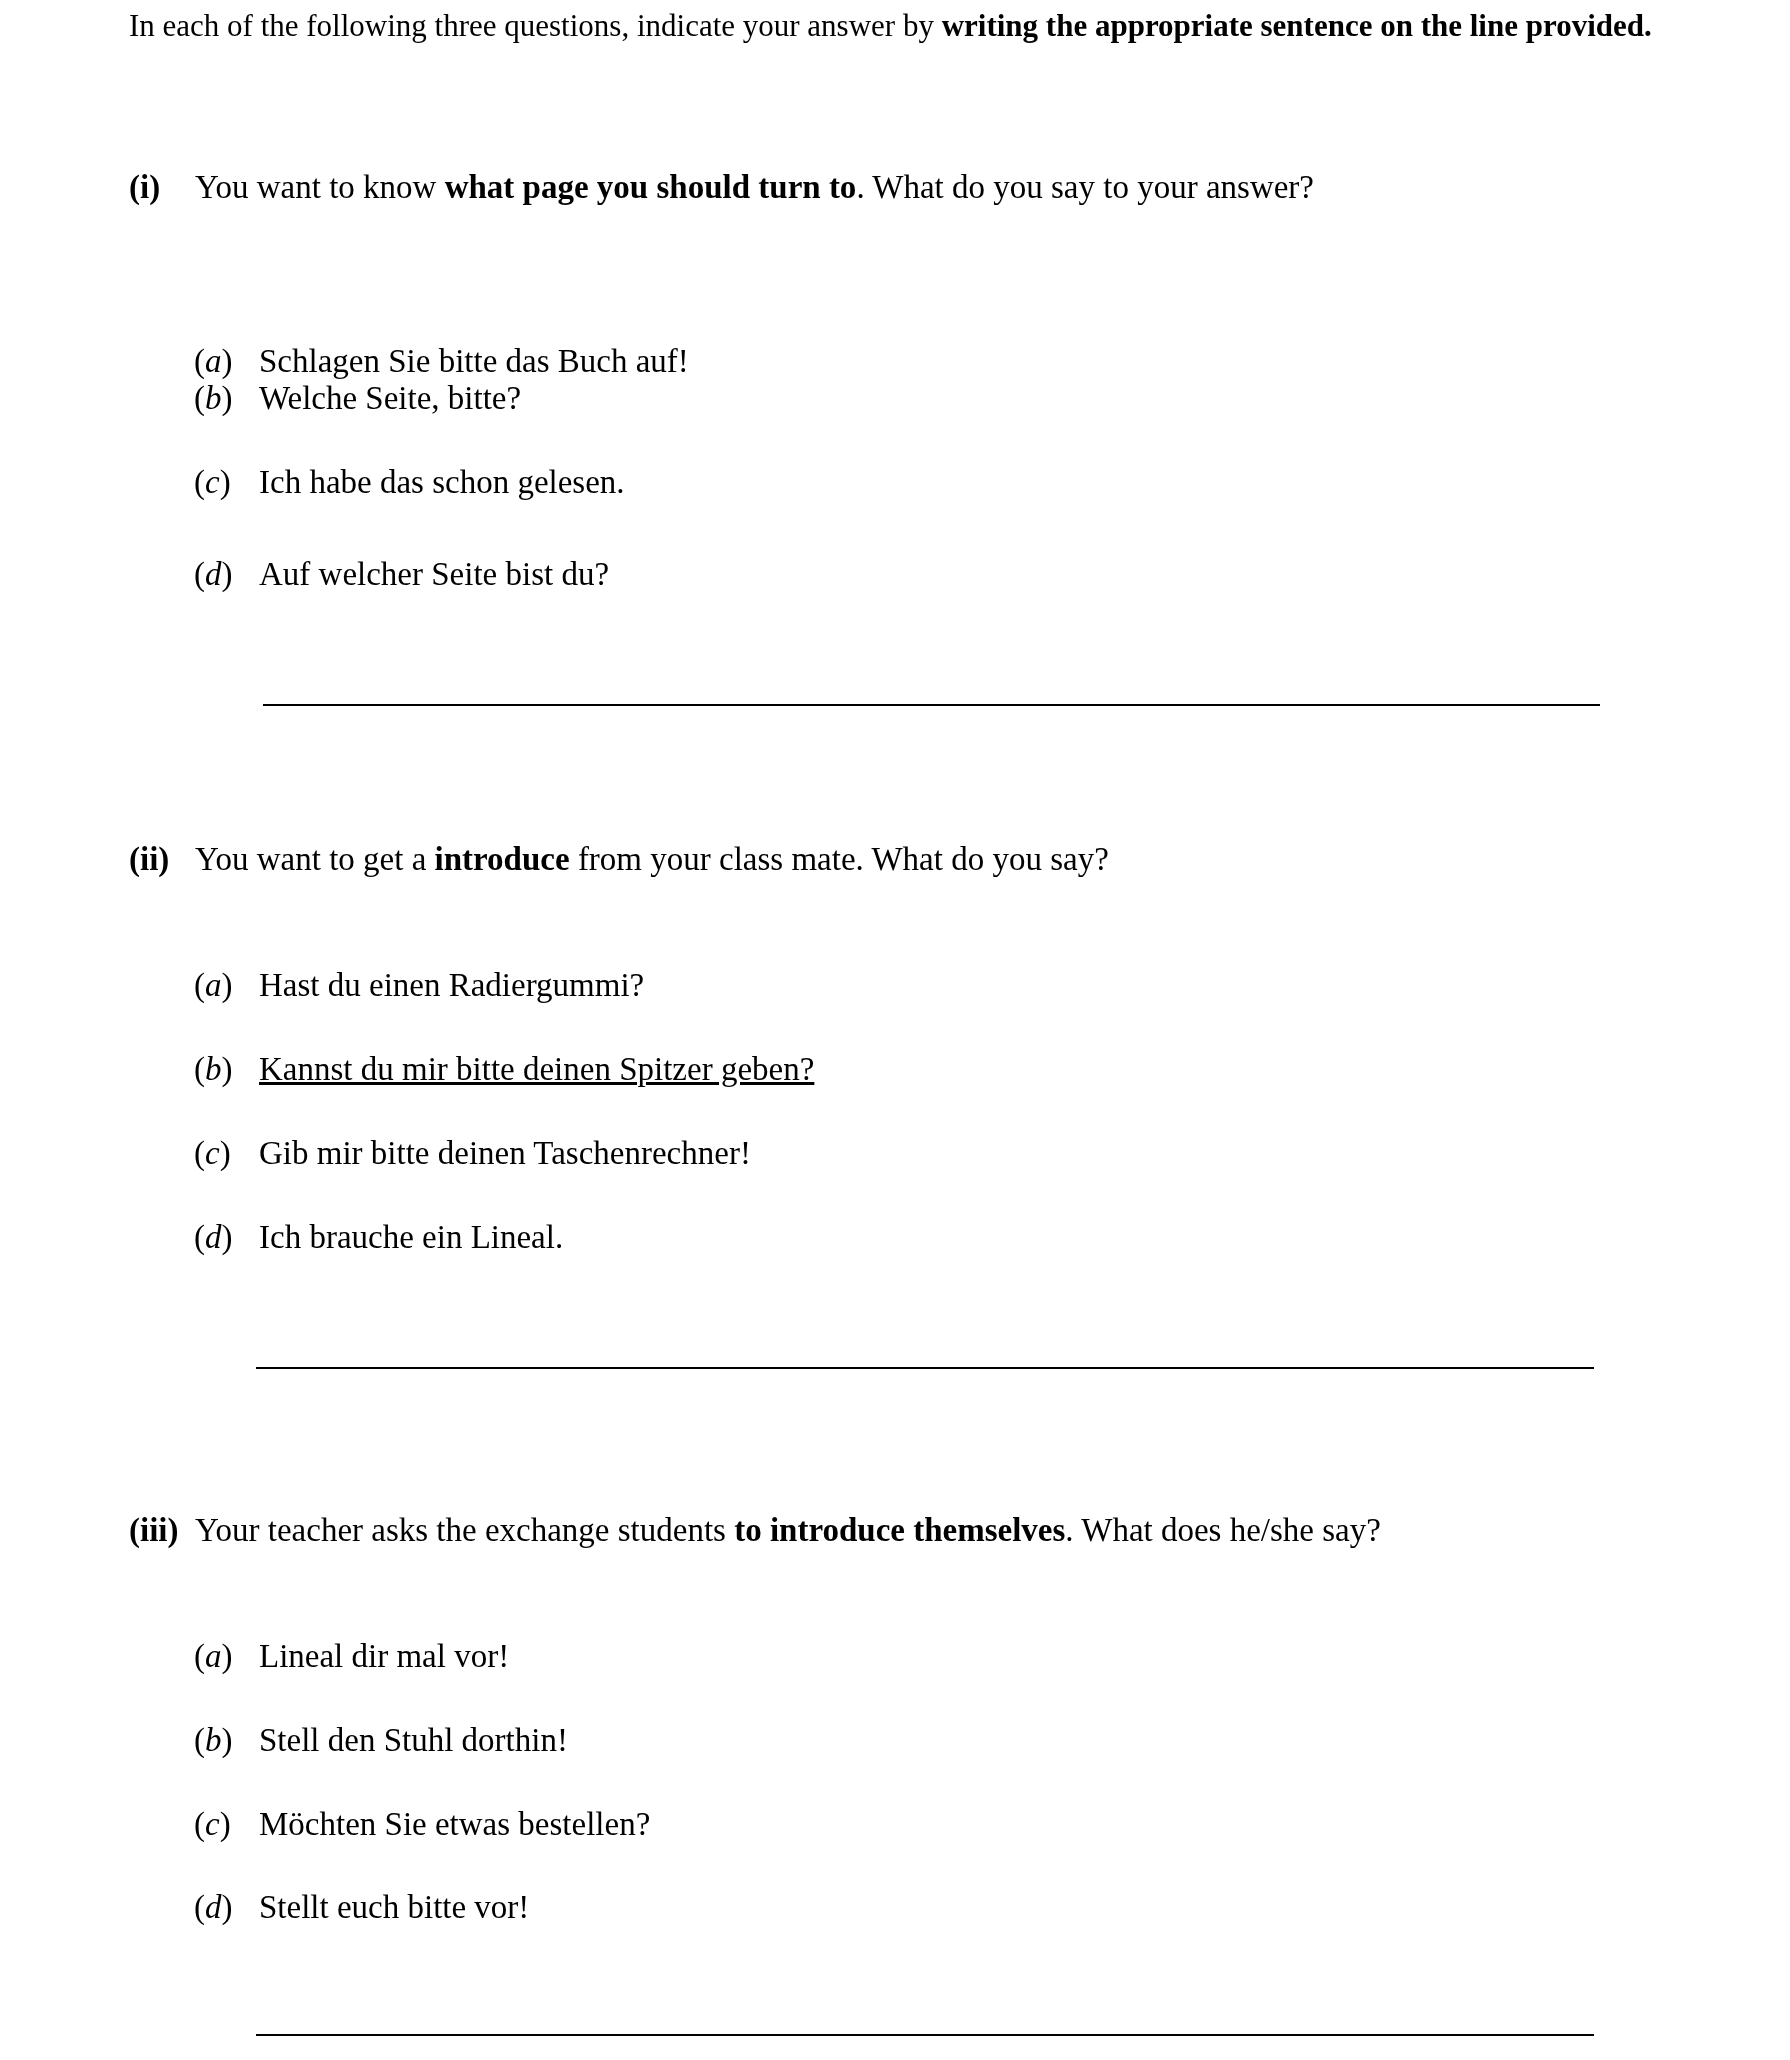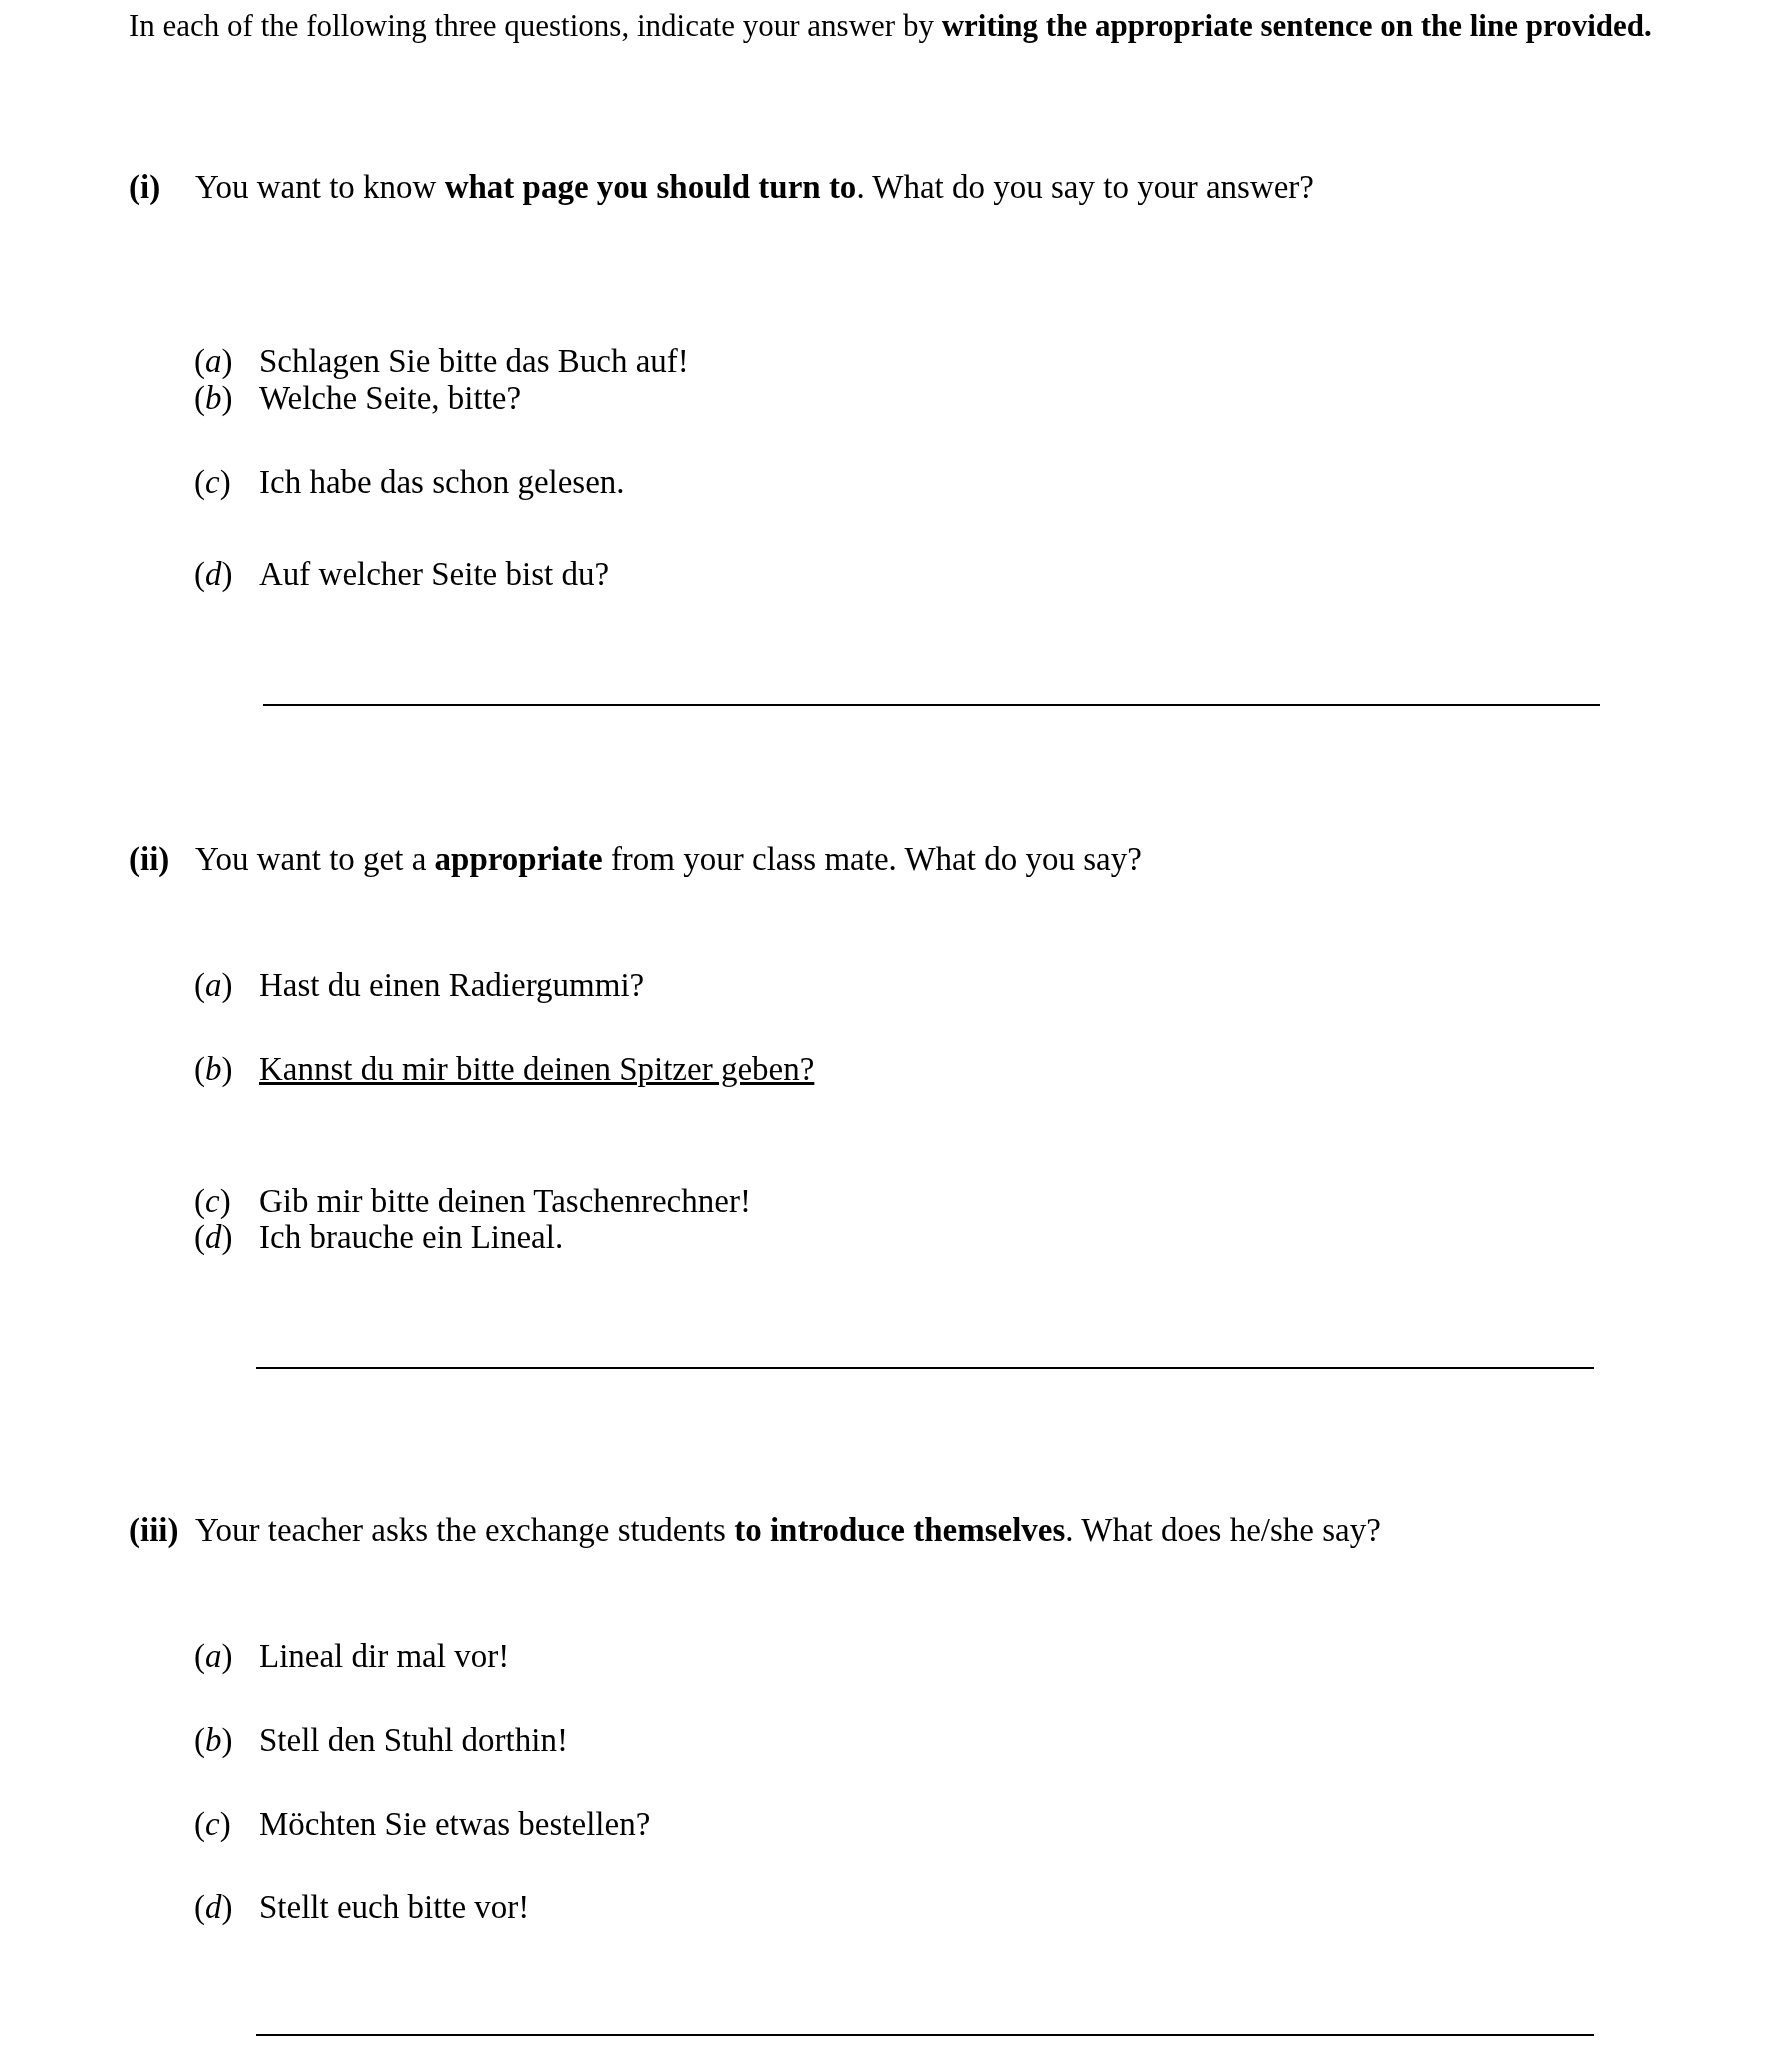--- a/index.html
+++ b/index.html
@@ -60,25 +60,25 @@
 
 <div class="abs question" style="top:168px;"><span class="q-num w1">(i)</span><span>You want to know </span><span class="b">what page you should turn to</span><span>.  What do you say to your answer?</span></div>
 
 <div class="abs option" style="top:296px;margin-top:46px;"><span class="opt-label"><span class="paren">(</span><span>a</span><span class="paren">)</span></span><span>Schlagen Sie bitte das Buch auf!</span></div>
 <div class="abs option" style="top:379px;"><span class="opt-label"><span class="paren">(</span><span>b</span><span class="paren">)</span></span><span>Welche Seite, bitte?</span></div>
 <div class="abs option" style="top:463px;"><span class="opt-label"><span class="paren">(</span><span>c</span><span class="paren">)</span></span><span>Ich habe das schon gelesen.</span></div>
 <div class="abs option" style="top:547px;margin-top:8px;"><span class="opt-label"><span class="paren">(</span><span>d</span><span class="paren">)</span></span><span>Auf welcher Seite bist du?</span></div>
 
 <div class="abs answer-line" style="left:263px; top:704px; width:1337px;"></div>
 
-<div class="abs question" style="top:840px;"><span class="q-num w2">(ii)</span><span>You want to get a </span><span class="b">appropriate</span><span> from your class mate.  What do you say?</span></div>
+<div class="abs question" style="top:840px;"><span class="q-num w2">(ii)</span><span>You want to get a </span><span class="b">introduce</span><span> from your class mate.  What do you say?</span></div>
 
 <div class="abs option" style="top:966px;"><span class="opt-label"><span class="paren">(</span><span>a</span><span class="paren">)</span></span><span>Hast du einen Radiergummi?</span></div>
 <div class="abs option" style="top:1050px;text-decoration:underline;"><span class="opt-label"><span class="paren">(</span><span>b</span><span class="paren">)</span></span><span>Kannst du mir bitte deinen Spitzer geben?</span></div>
-<div class="abs option" style="top:1134px;margin-top:48px;"><span class="opt-label"><span class="paren">(</span><span>c</span><span class="paren">)</span></span><span>Gib mir bitte deinen Taschenrechner!</span></div>
+<div class="abs option" style="top:1134px;"><span class="opt-label"><span class="paren">(</span><span>c</span><span class="paren">)</span></span><span>Gib mir bitte deinen Taschenrechner!</span></div>
 <div class="abs option" style="top:1218px;"><span class="opt-label"><span class="paren">(</span><span>d</span><span class="paren">)</span></span><span>Ich brauche ein Lineal.</span></div>
 
 <div class="abs answer-line" style="left:256px; top:1367px; width:1338px;"></div>
 
 <div class="abs question" style="top:1511px;"><span class="q-num w3">(iii)</span><span>Your teacher asks the exchange students </span><span class="b">to introduce themselves</span><span>.  What does he/she say?</span></div>
 
 <div class="abs option" style="top:1637px;"><span class="opt-label"><span class="paren">(</span><span>a</span><span class="paren">)</span></span><span>Lineal dir mal vor!</span></div>
 <div class="abs option" style="top:1721px;"><span class="opt-label"><span class="paren">(</span><span>b</span><span class="paren">)</span></span><span>Stell den Stuhl dorthin!</span></div>
 <div class="abs option" style="top:1805px;"><span class="opt-label"><span class="paren">(</span><span>c</span><span class="paren">)</span></span><span>Möchten Sie etwas bestellen?</span></div>
 <div class="abs option" style="top:1888px;"><span class="opt-label"><span class="paren">(</span><span>d</span><span class="paren">)</span></span><span>Stellt euch bitte vor!</span></div>

